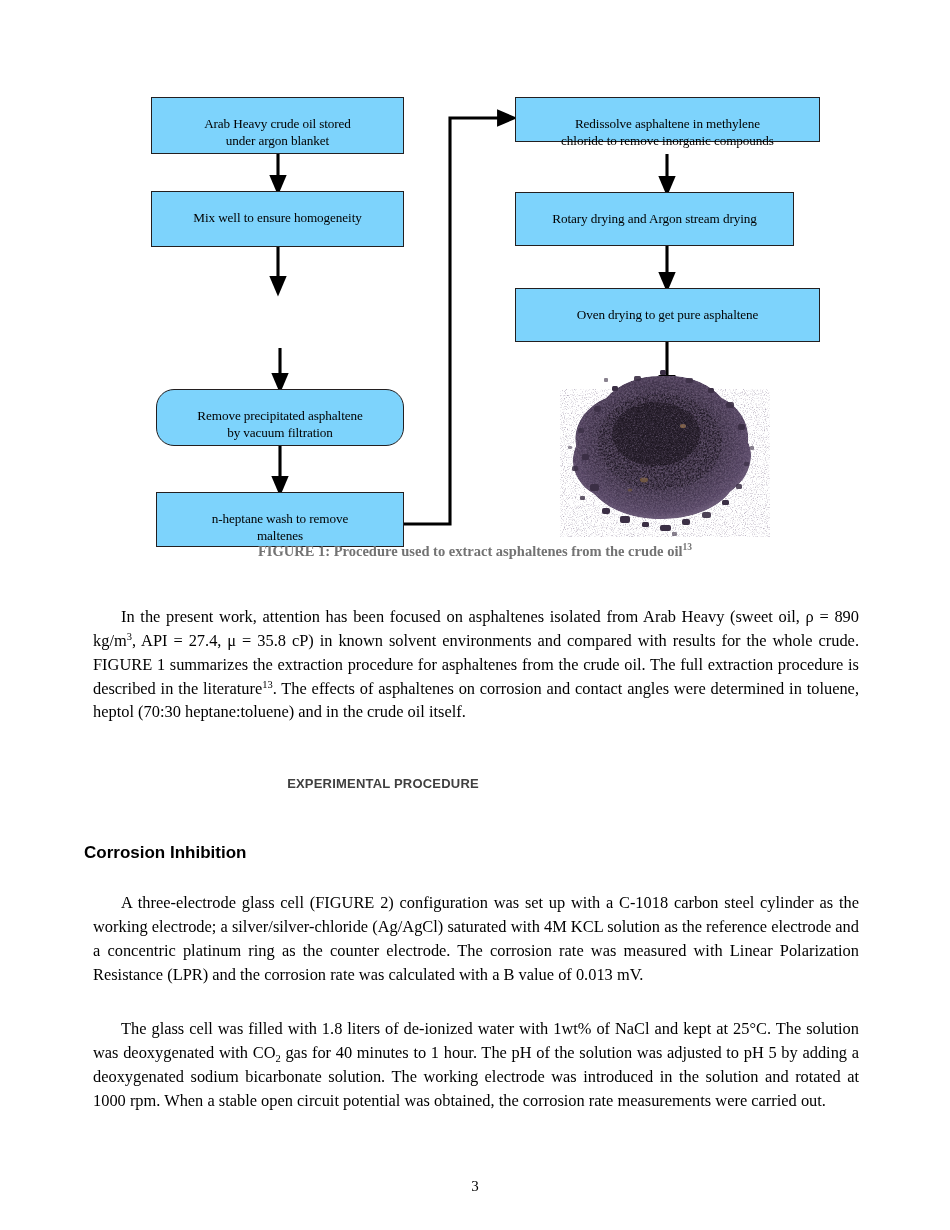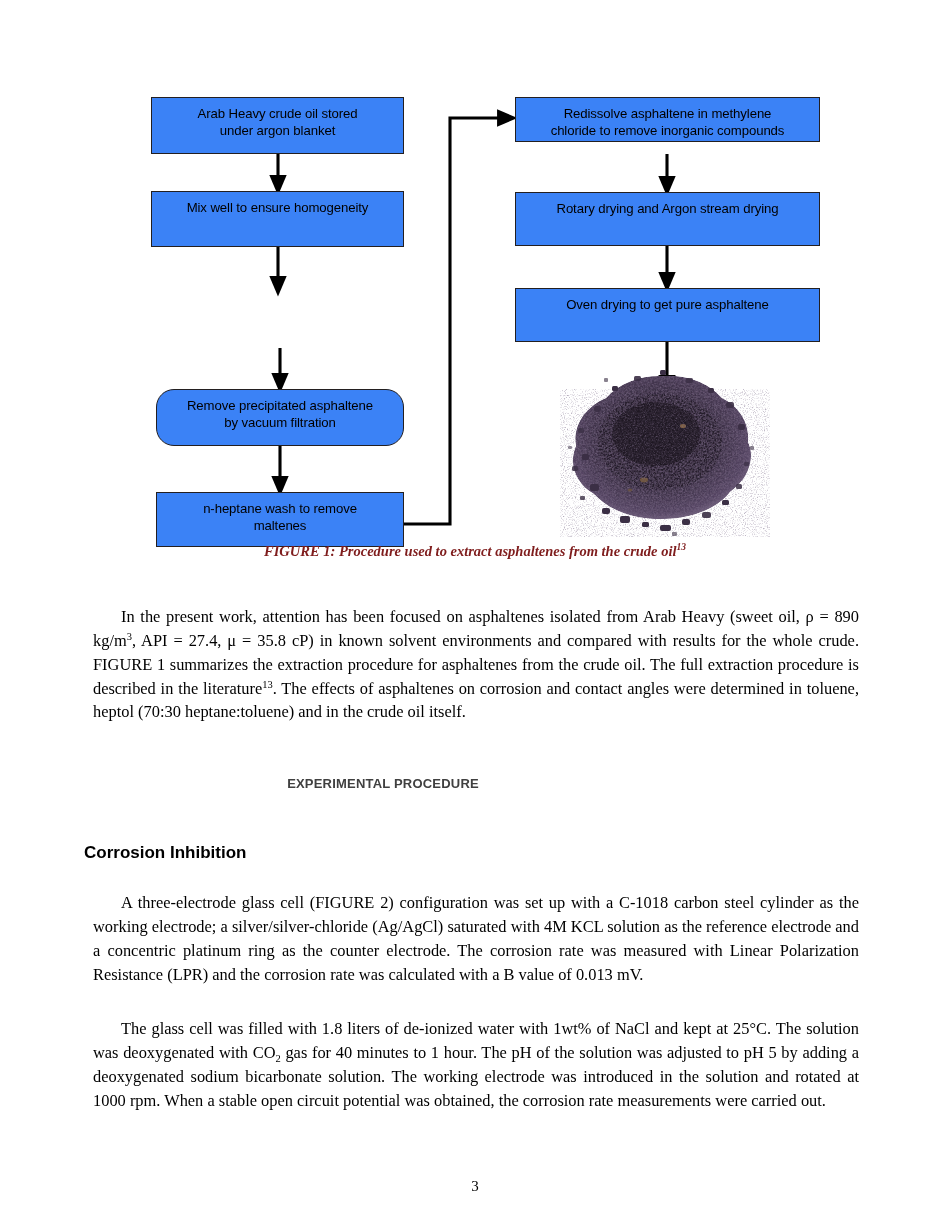--- a/index.html
+++ b/index.html
@@ -23,40 +23,40 @@
     left: 0;
     top: 0;
     width: 950px;
     height: 570px;
   }
 
   .flow-box {
     position: absolute;
     box-sizing: border-box;
     border: 1.6px solid #231f20;
-    background: #3b82f6;
-    font-family: Liberation Sans, sans-serif;
+    background: #7dd3fc;
+    font-family: Liberation Serif, serif;
     font-size: 13.2px;
     line-height: 1.32;
     color: #000000;
     text-align: center;
-    padding-top: 7px;
+    padding-top: 17px;
     letter-spacing: -0.1px;
   }
 
   
   #box-crude    { left: 151px; top: 97px;  width: 253px; height: 57px; }
   #box-mix      { left: 151px; top: 191px; width: 253px; height: 56px; }
   #box-dilute   { left: 156px; top: 292px; width: 248px; height: 56px; }
   #box-remove   { left: 156px; top: 389px; width: 248px; height: 57px; border-radius: 18px; }
   #box-wash     { left: 156px; top: 492px; width: 248px; height: 55px; }
 
   
   #box-redis    { left: 515px; top: 97px;  width: 305px; height: 45px; }
-  #box-rotary   { left: 515px; top: 192px; width: 305px; height: 54px; }
+  #box-rotary   { left: 515px; top: 192px; width: 279px; height: 54px; }
   #box-oven     { left: 515px; top: 288px; width: 305px; height: 54px; }
 
   
   #connectors {
     position: absolute;
     left: 0; top: 0;
     width: 950px; height: 570px;
     pointer-events: none;
   }
 
@@ -76,22 +76,21 @@
 
   #figure-caption {
     position: absolute;
     left: 0;
     top: 542px;
     width: 950px;
     text-align: center;
     font-family: "Liberation Serif", "DejaVu Serif", serif;
     font-weight: bold;
     font-size: 14.5px;
-    color: #7f1d1d;
-    font-style: italic;
+    color: #737373;
   }
   #figure-caption sup {
     font-size: 9.5px;
     font-weight: bold;
     vertical-align: super;
   }
 
   
   #body-text {
     position: absolute;

